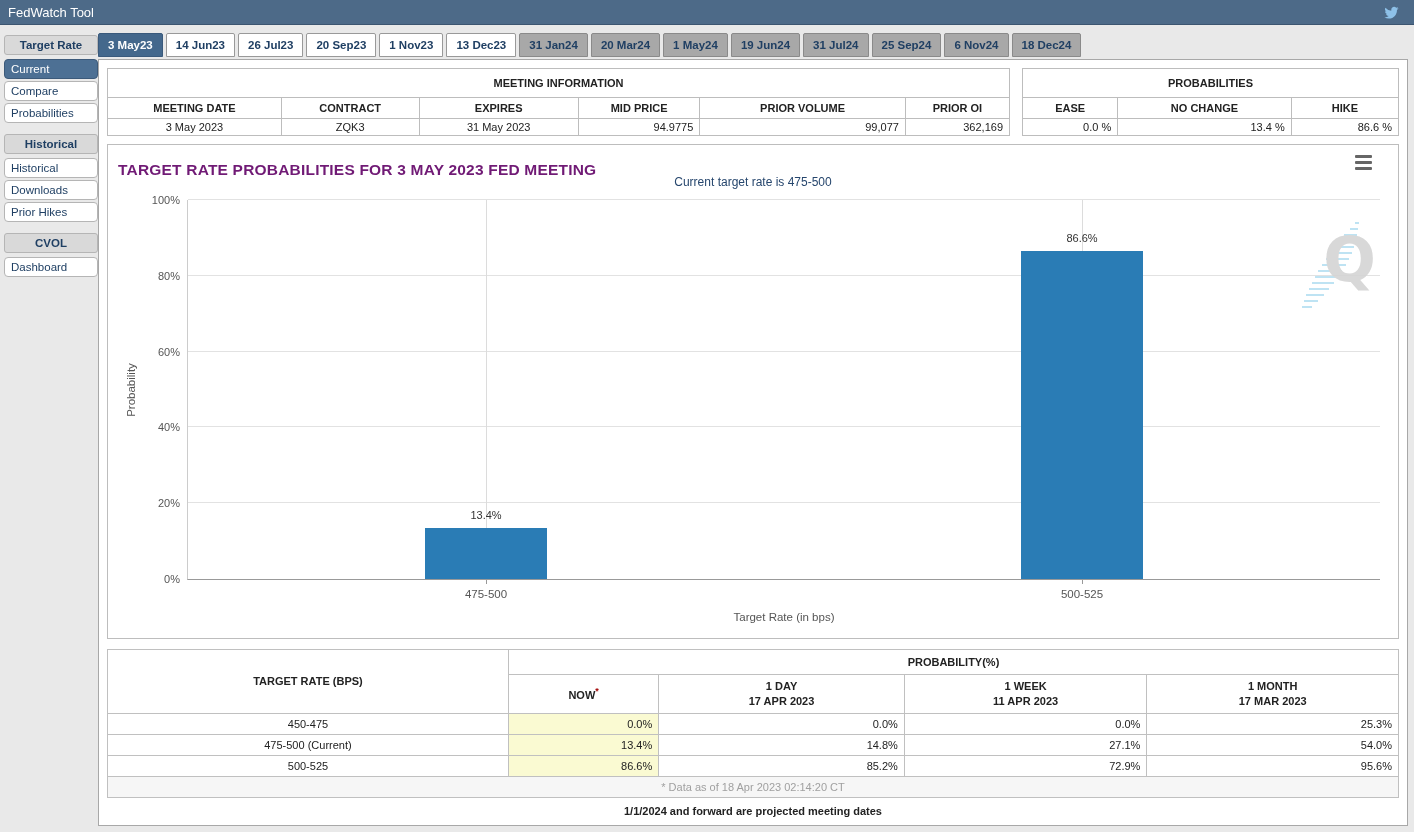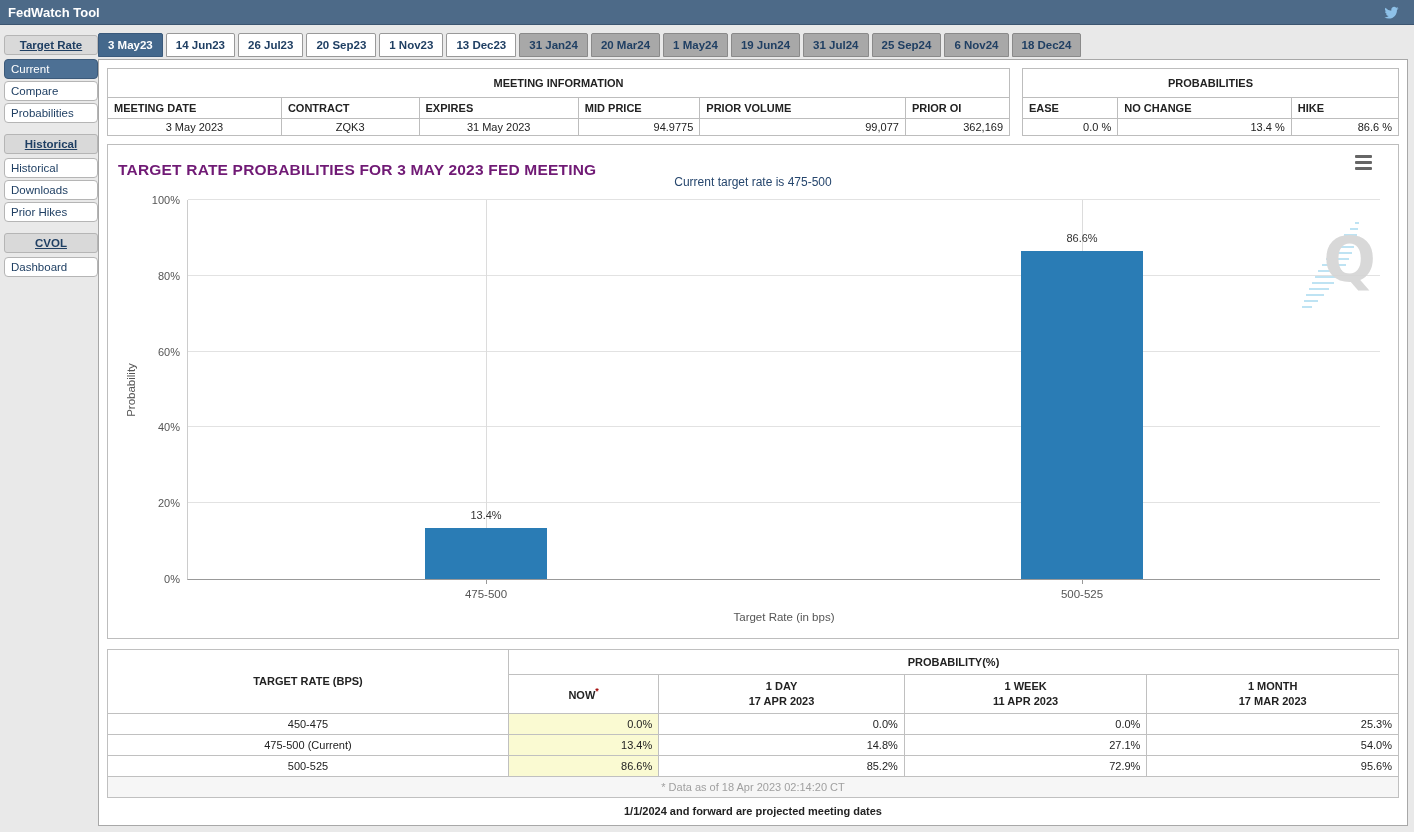--- a/index.html
+++ b/index.html
@@ -8,32 +8,32 @@
     font-family: "Liberation Sans", sans-serif;
     background:#e9e9e9;
     color:#222;
     overflow:hidden;
   }
   
   .topbar {
     height:25px; background:#4d6a88; display:flex; align-items:center;
     border-bottom:1px solid #3c5570;
   }
-  .topbar .title { color:#fff; font-size:13px; font-weight:bold; padding-left:8px; }
+  .topbar .title { color:#fff; font-size:13px; font-weight:normal; padding-left:8px; }
   .topbar .tw { margin-left:auto; margin-right:14px; display:flex; align-items:center; cursor:pointer; }
 
   .app { display:flex; padding:8px 6px 0 4px; }
 
   
   .sidebar { width:94px; flex:0 0 94px; padding-top:2px; }
   .side-section { margin-bottom:11px; }
   .side-header {
     background:#d9d9d9; border:1px solid #b5b5b5; border-radius:3px;
     text-align:center; font-size:11.5px; font-weight:bold; color:#1f3f63;
-    padding:3px 2px; margin-bottom:4px;text-decoration:underline;
+    padding:3px 2px; margin-bottom:4px;
   }
   .side-item {
     background:#fff; border:1px solid #b5b5b5; border-radius:4px;
     font-size:11.5px; color:#1f3f63; padding:3px 6px; margin-bottom:2px; cursor:pointer;
   }
   .side-item.sel { background:#4d7094; color:#fff; border-color:#3c5a7a; }
 
   
   .content { flex:1; min-width:0; }
   .tabs { display:flex; gap:3px; margin-bottom:0; }
@@ -50,21 +50,21 @@
     background:#fff; border:1px solid #a8a8a8; margin-top:2px;
     padding:8px 8px 2px 8px;
   }
 
   
   .info-row { display:flex; gap:12px; }
   table { border-collapse:collapse; font-size:11px; }
   .itbl { width:100%; }
   .itbl th, .itbl td { border:1px solid #bdbdbd; padding:2px 6px; }
   .itbl .tbl-title { text-align:center; font-weight:bold; padding:8px 4px; font-size:11px; }
-  .itbl th { font-weight:bold; text-align:left; padding:4px 6px; }
+  .itbl th { font-weight:bold; text-align:center; padding:4px 6px; }
   .itbl td.c { text-align:center; }
   .itbl td.r { text-align:right; }
   .meeting-tbl { flex:0 0 903px; }
   .prob-tbl { flex:1; }
 
   
   .chart-box {
     position:relative; margin-top:8px; border:1px solid #bdbdbd;
     height:495px; background:#fff;
   }

